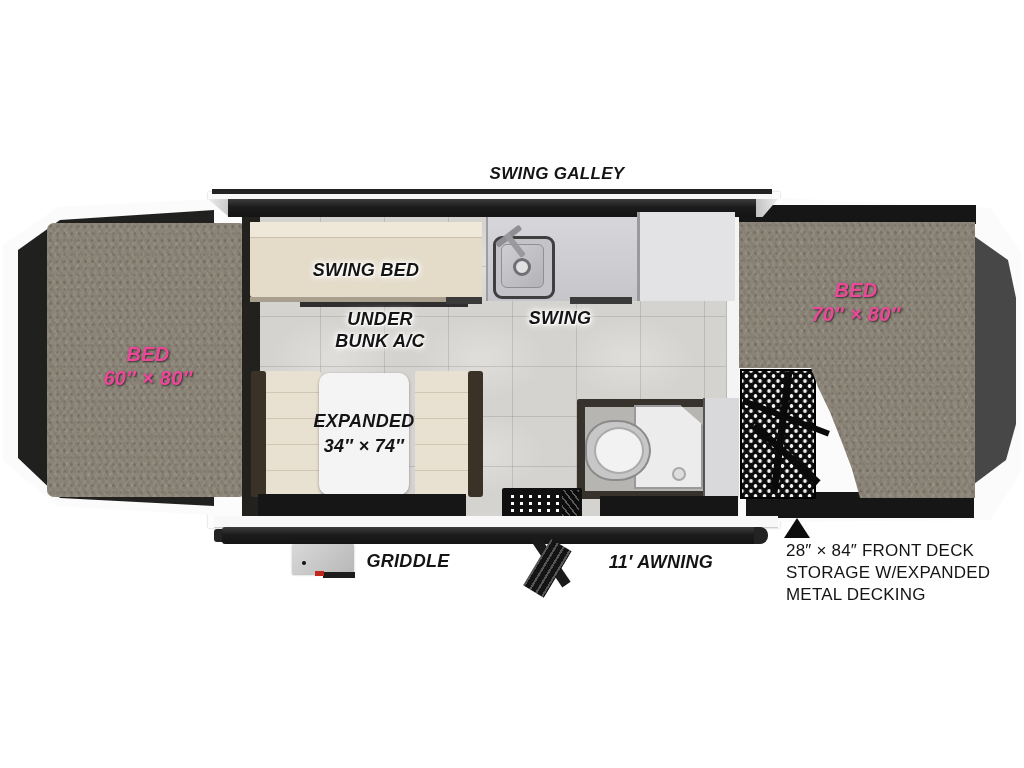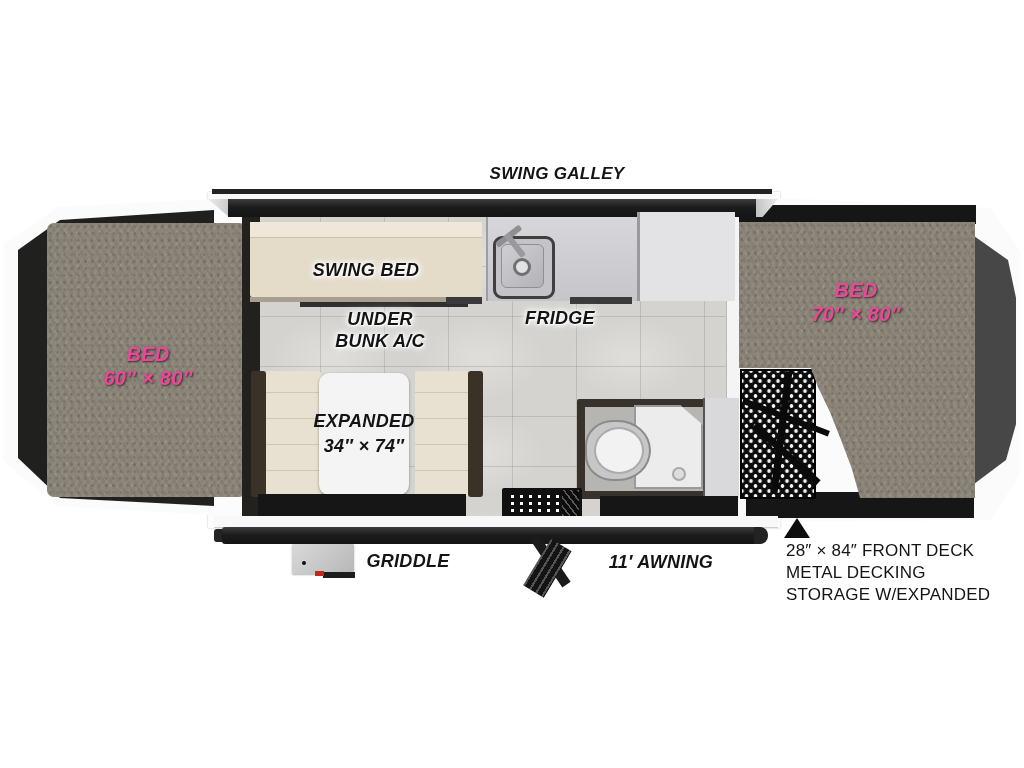--- a/index.html
+++ b/index.html
@@ -93,21 +93,21 @@
               border:3px solid #3f3f3f;border-radius:9px;"></div>
   <div class="abs" style="left:501px;top:244px;width:41px;height:42px;border-radius:6px;border:1px solid #909094;
               background:linear-gradient(135deg,#cfcfd3 0%,#b3b3b7 100%);"></div>
   <div class="abs" style="left:495px;top:243px;width:30px;height:6px;background:#8f8f93;transform:rotate(-38deg);transform-origin:left top;border-radius:2px;"></div>
   <div class="abs" style="left:504px;top:236px;width:6px;height:28px;background:#9a9a9e;transform:rotate(-38deg);transform-origin:left top;border-radius:2px;"></div>
   <div class="abs" style="left:513px;top:258px;width:12px;height:12px;border:3px solid #707074;border-radius:50%;background:#e2e2e2;"></div>
 
   <div class="abs" style="left:637px;top:212px;width:95px;height:89px;background:#e3e3e6;border-left:3px solid #9a9a9e;"></div>
   <div class="abs" style="left:446px;top:297px;width:36px;height:7px;background:#3a3a3a;"></div>
   <div class="abs" style="left:570px;top:297px;width:62px;height:7px;background:#3a3a3a;"></div>
-  <div class="lbl ctr halo" style="left:560px;top:308px;font-size:18px;">FRIDGE</div>
+  <div class="lbl ctr halo" style="left:560px;top:308px;font-size:18px;">SWING</div>
 
   <div class="lbl ctr halo" style="left:380px;top:309px;font-size:18px;">UNDER</div>
   <div class="lbl ctr halo" style="left:380px;top:331px;font-size:18px;">BUNK A/C</div>
 
   <div class="abs" style="left:251px;top:371px;width:15px;height:126px;background:#3a3127;border-radius:3px;"></div>
   <div class="abs bench" style="left:266px;top:371px;width:55px;height:126px;border-radius:3px;"></div>
   <div class="abs bench" style="left:415px;top:371px;width:53px;height:126px;border-radius:3px;"></div>
   <div class="abs" style="left:468px;top:371px;width:15px;height:126px;background:#3a3127;border-radius:3px;"></div>
   <div class="abs" style="left:319px;top:373px;width:90px;height:122px;background:#f4f4f4;border-radius:10px;
               box-shadow:0 1px 3px rgba(0,0,0,.35);"></div>
@@ -153,17 +153,17 @@
               transform:rotate(31deg);transform-origin:left top;"></div>
 
   <div class="lbl ctr" style="left:557px;top:164px;font-size:17px;">SWING GALLEY</div>
   <div class="lbl ctr" style="left:661px;top:552px;font-size:18px;">11′ AWNING</div>
 
   <div class="abs" style="left:784px;top:518px;width:0;height:0;
               border-left:13px solid transparent;border-right:13px solid transparent;
               border-bottom:20px solid #0d0d0d;"></div>
   <div class="abs" style="left:786px;top:540px;font-weight:normal;color:#141414;font-size:17px;line-height:22px;letter-spacing:.2px;">
     <div>28″ × 84″ FRONT DECK</div>
+    <div>STORAGE W/EXPANDED</div>
     <div>METAL DECKING</div>
-    <div>STORAGE W/EXPANDED</div>
   </div>
 
 </div>
 
 </body></html>

